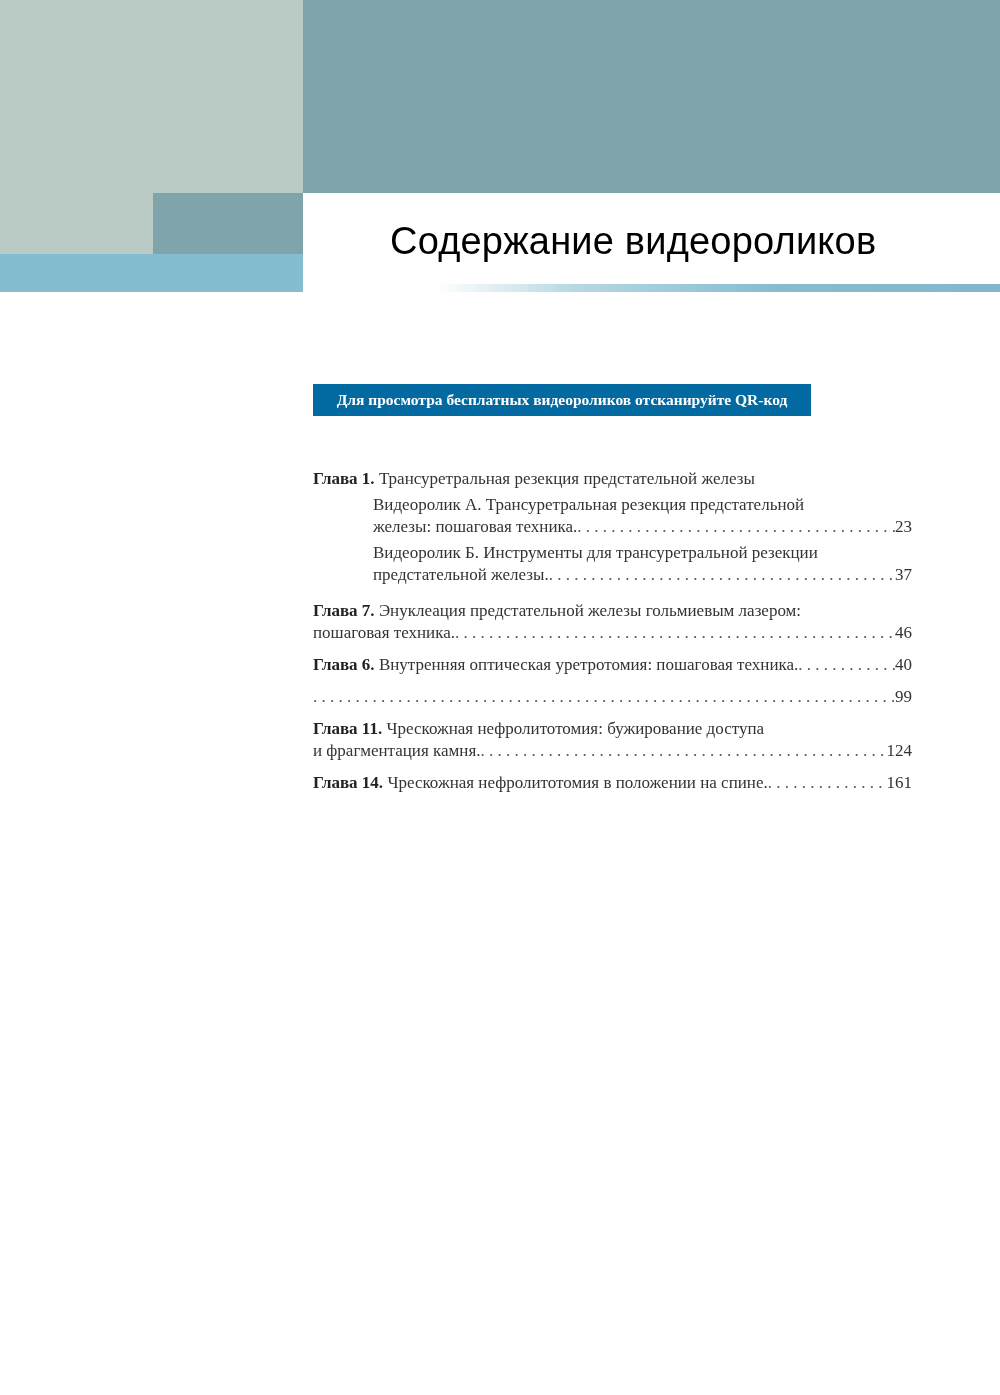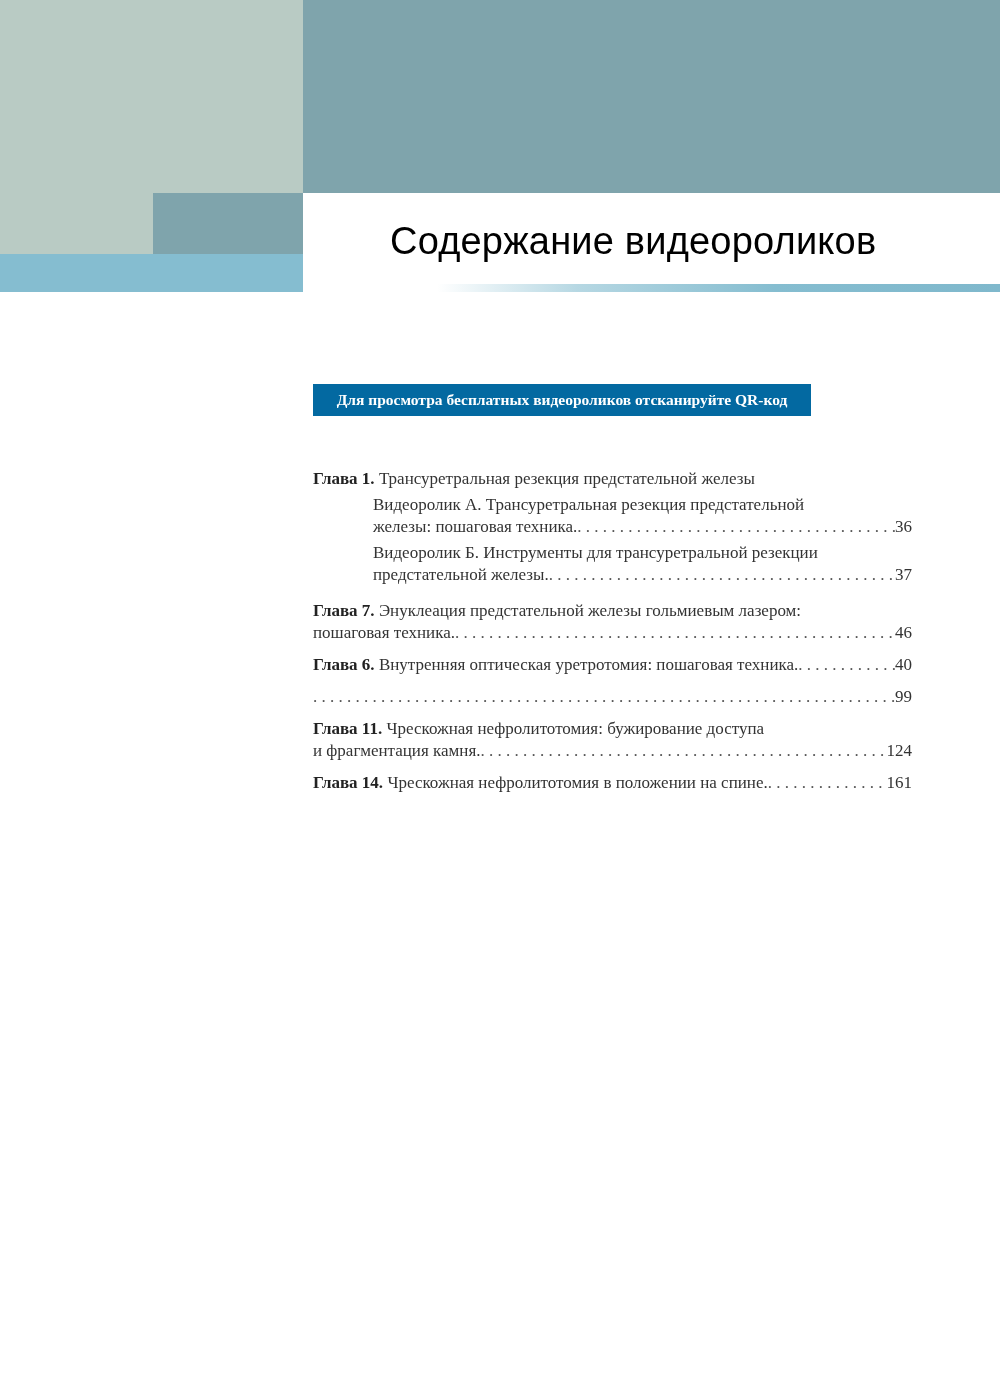--- a/index.html
+++ b/index.html
@@ -59,21 +59,21 @@
     <div class="line">
         <span class="txt"><b class="ch">Глава 1.</b> <span>Трансуретральная резекция предстательной железы</span></span>
       </div>
     <div class="sub gap">
       <div class="line">
           <span class="txt">Видеоролик А. Трансуретральная резекция предстательной</span>
         </div>
       <div class="line">
           <span class="txt">железы: пошаговая техника.</span>
           <span class="dots"></span>
-          <span class="pg">36</span>
+          <span class="pg">23</span>
         </div>
     </div>
     <div class="sub gap">
       <div class="line">
           <span class="txt">Видеоролик Б. Инструменты для трансуретральной резекции</span>
         </div>
       <div class="line">
           <span class="txt">предстательной железы.</span>
           <span class="dots"></span>
           <span class="pg">37</span>

